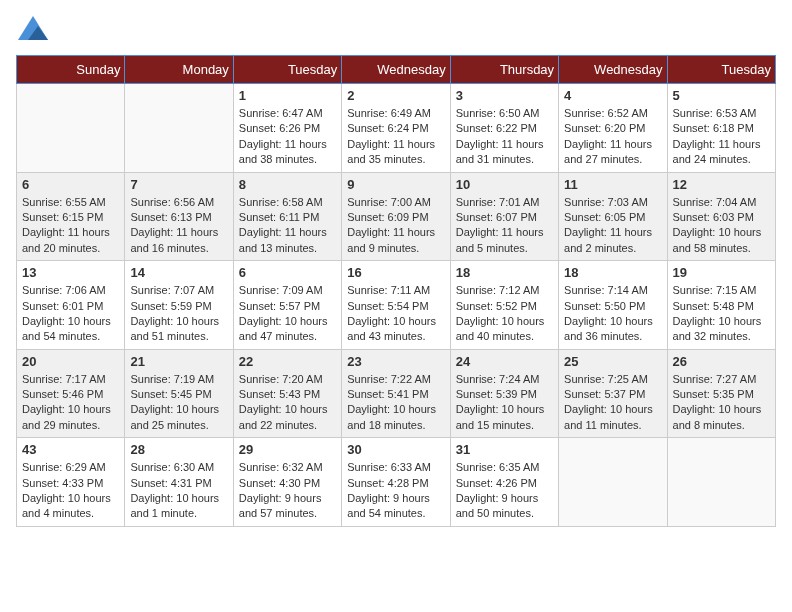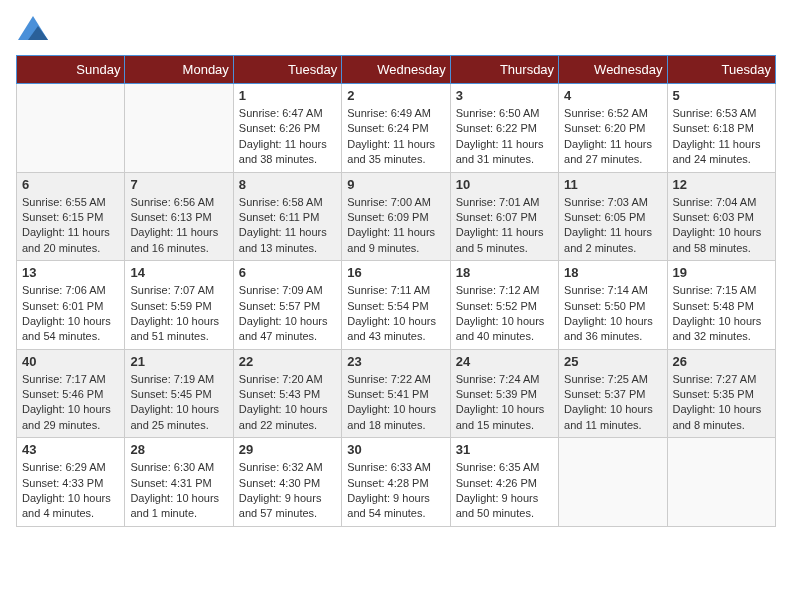--- a/index.html
+++ b/index.html
@@ -203,21 +203,21 @@
           <span class="day-num">18</span>
           <div class="cell-text">Sunrise: 7:14 AM<br>Sunset: 5:50 PM<br>Daylight: 10 hours and 36 minutes.</div>
         </td>
         <td>
           <span class="day-num">19</span>
           <div class="cell-text">Sunrise: 7:15 AM<br>Sunset: 5:48 PM<br>Daylight: 10 hours and 32 minutes.</div>
         </td>
       </tr>
       <tr class="row-shaded">
         <td>
-          <span class="day-num">40</span>
+          <span class="day-num">20</span>
           <div class="cell-text">Sunrise: 7:17 AM<br>Sunset: 5:46 PM<br>Daylight: 10 hours and 29 minutes.</div>
         </td>
         <td>
           <span class="day-num">21</span>
           <div class="cell-text">Sunrise: 7:19 AM<br>Sunset: 5:45 PM<br>Daylight: 10 hours and 25 minutes.</div>
         </td>
         <td>
           <span class="day-num">22</span>
           <div class="cell-text">Sunrise: 7:20 AM<br>Sunset: 5:43 PM<br>Daylight: 10 hours and 22 minutes.</div>
         </td>

